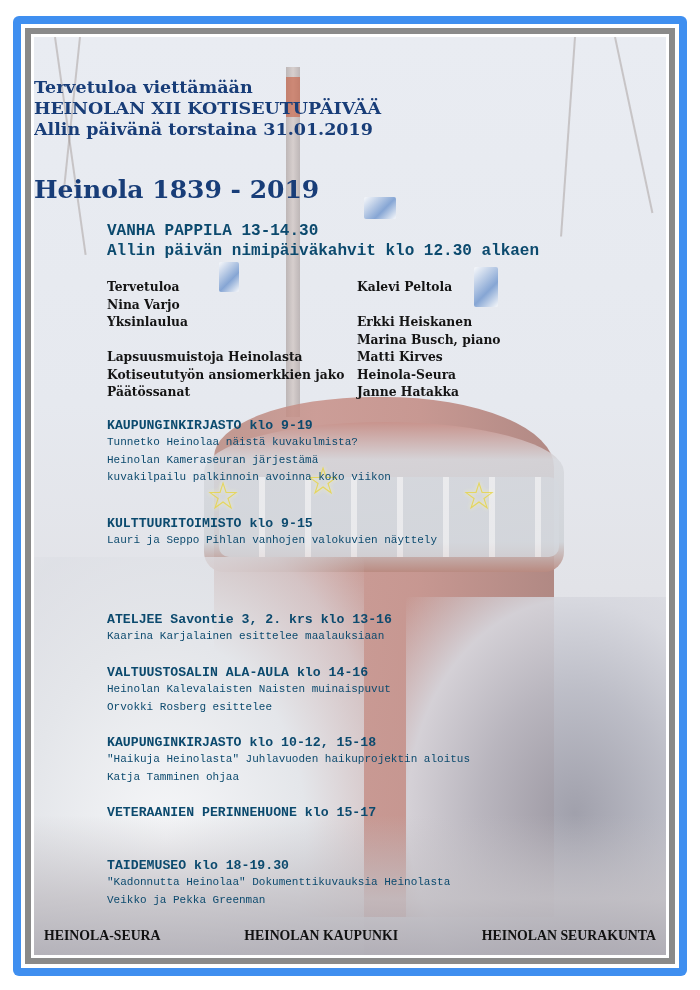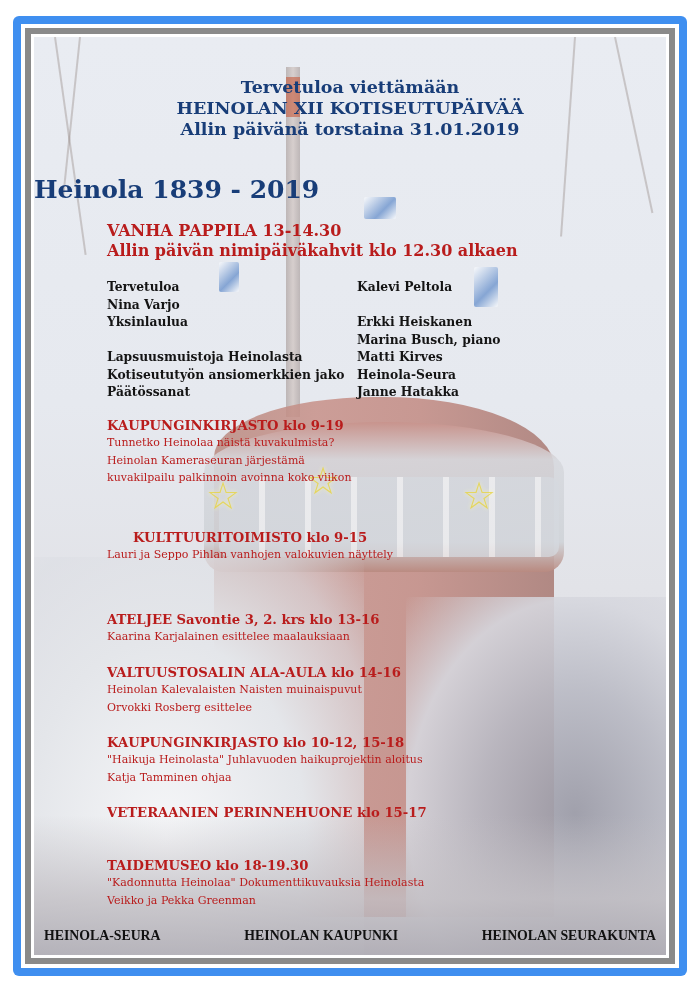--- a/index.html
+++ b/index.html
@@ -26,25 +26,25 @@
   .flag { position:absolute; width:32px; height:22px; background:linear-gradient(135deg,#ffffff 0%,#5c88c8 60%,#ffffff 100%); opacity:0.7; border-radius:2px; }
   .frost-left { position:absolute; left:0; top:520px; width:330px; height:400px;
     background:radial-gradient(ellipse at 40% 70%,#f5f6f8 0%,#e4e6ea 50%,rgba(220,222,228,0.6) 80%,rgba(220,222,228,0) 100%); }
   .frost-right { position:absolute; right:0; top:560px; width:260px; height:360px;
     background:radial-gradient(ellipse at 65% 60%,#9a9aa6 0%,#b9bac4 40%,#d6d7de 70%,rgba(214,215,222,0) 100%); opacity:0.9; }
   .frost-bottom { position:absolute; left:0; bottom:0; width:632px; height:140px;
     background:linear-gradient(180deg,rgba(200,200,206,0) 0%,#c2bfc4 60%,#a9a6ae 100%); opacity:0.8; }
   .branch { position:absolute; width:2px; background:#8a7a75; opacity:0.35; transform-origin:top; }
 
   .content { position:absolute; inset:0; }
-  .title-block { position:absolute; left:0; top:40px; width:632px; text-align:center; color:#183d78; font-weight:bold; }
+  .title-block { position:absolute; left:0; top:40px; width:632px; color:#183d78; font-weight:bold; }
   .title-line { font-size:17.5px; line-height:21px; white-space:nowrap; }
   .subtitle { position:absolute; left:0; top:138px; width:688px; text-align:left; color:#183d78; font-weight:bold; font-size:25px; }
 
-  .section { position:absolute; left:73px; color:#b91c1c; }
+  .section { position:absolute; left:73px; color:#0c4a6e;font-family:Liberation Mono, monospace; }
   .sec-head { font-weight:bold; font-size:13.2px; line-height:17px; white-space:nowrap; }
   .sec-head.big { font-size:16px; line-height:20px; }
   .sec-line { font-size:11px; line-height:17.5px; white-space:nowrap; }
 
   .prog { position:absolute; left:73px; top:241px; width:520px; color:#141414;font-weight:bold; }
   .prog-row { display:flex; font-size:12.3px; line-height:17.5px; height:17.5px; white-space:nowrap; }
   .prog-left { width:250px; }
   .prog-right { flex:1; }
 
   .footer { position:absolute; left:0; top:891px; width:632px; display:flex; justify-content:space-between; padding:0 10px; box-sizing:border-box; font-weight:bold; font-size:13.8px; color:#111; font-family:"Liberation Serif", serif; }
@@ -123,21 +123,21 @@
       </div>
     </div>
 
     <div class="section" style="top:380px;">
       <div class="sec-head">KAUPUNGINKIRJASTO klo 9-19</div>
       <div class="sec-line">Tunnetko Heinolaa näistä kuvakulmista?</div>
       <div class="sec-line">Heinolan Kameraseuran järjestämä</div>
       <div class="sec-line">kuvakilpailu palkinnoin avoinna koko viikon</div>
     </div>
 
-    <div class="section" style="top:492px;text-align:center;">
+    <div class="section" style="top:478px;">
       <div class="sec-head">KULTTUURITOIMISTO klo 9-15</div>
       <div class="sec-line">Lauri ja Seppo Pihlan vanhojen valokuvien näyttely</div>
     </div>
 
 
     <div class="section" style="top:574px;">
       <div class="sec-head">ATELJEE Savontie 3, 2. krs klo 13-16</div>
       <div class="sec-line">Kaarina Karjalainen esittelee maalauksiaan</div>
     </div>
 

